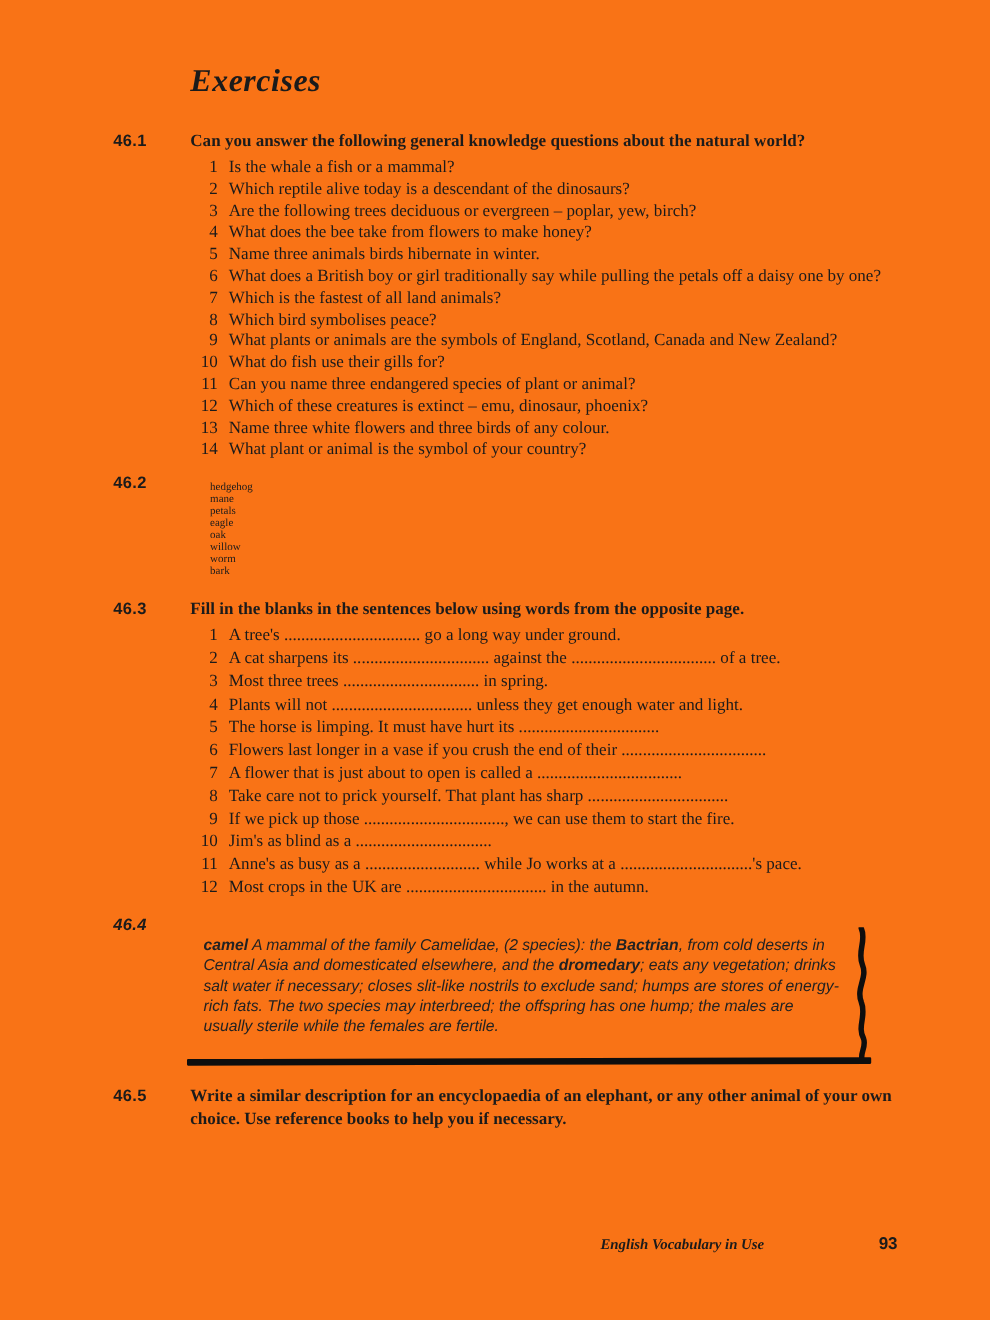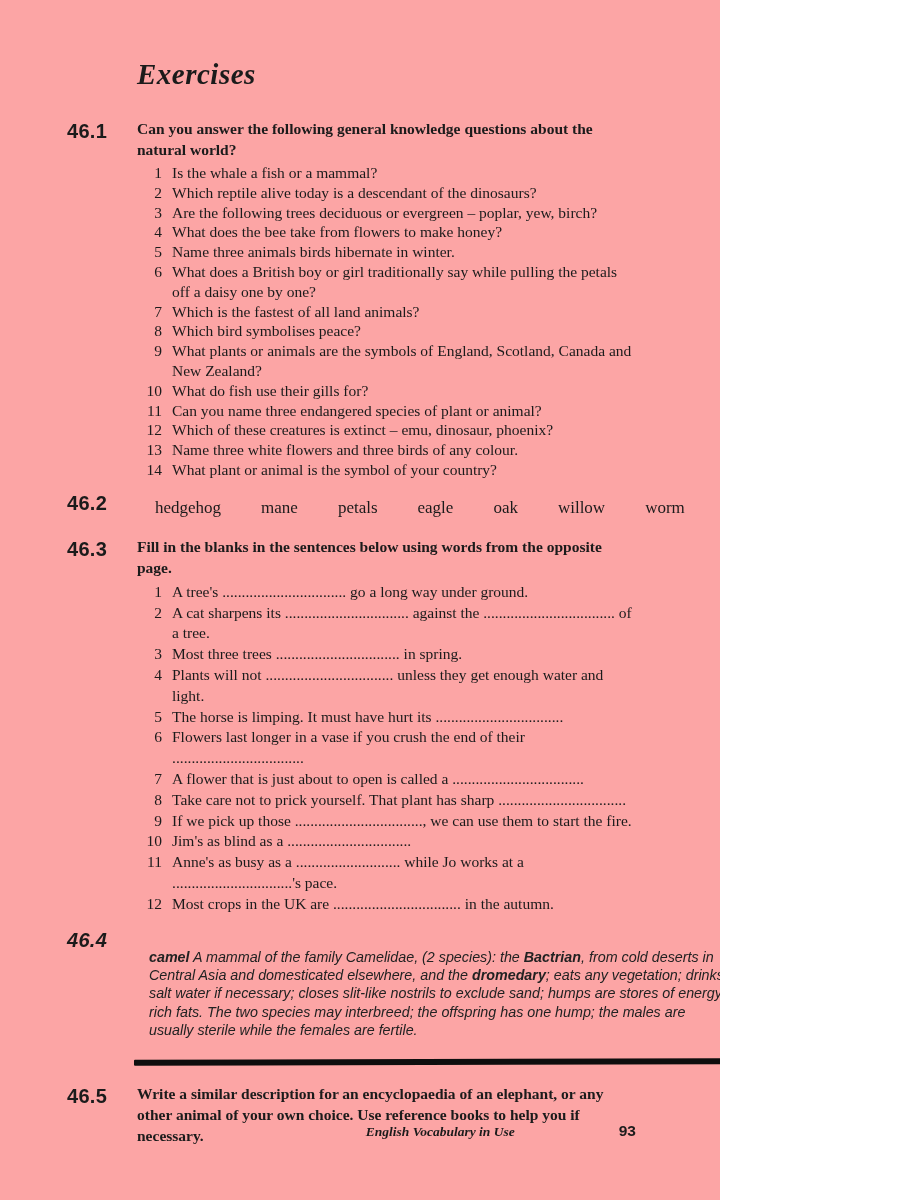--- a/index.html
+++ b/index.html
@@ -1,45 +1,46 @@
 <!DOCTYPE html>
 <html><head>
 <meta charset="utf-8">
 <style>
   html, body { margin: 0; padding: 0; background: #ffffff; }
   .page {
     position: relative;
-    width: 720px;
+    width: 900px;
     height: 1200px;
-    background: #fca5a5;
+    background: #f97316;
     color: #1b1b1b;
     font-family: "Liberation Serif", serif;
     overflow: hidden;
     box-sizing: border-box;
+    padding-left: 36px;
   }
   .title {
     margin: 0;
     padding: 58px 0 0 137px;
     font-size: 29px;
     font-style: italic;
     font-weight: 700;
     letter-spacing: .5px;
   }
   .exercise {
     display: flex;
     align-items: flex-start;
     padding-left: 67px;
     padding-right: 84px;
   }
   .ex-num {
     width: 70px;
     flex-shrink: 0;
     font-family: "Liberation Sans", sans-serif;
     font-weight: 700;
-    font-size: 20px;
+    font-size: 15px;
     letter-spacing: .3px;
     padding-top: 2px;
   }
   .ex-body { flex: 1; min-width: 0; }
   .ex-heading {
     margin: 0;
     font-weight: 700;
     font-size: 15.5px;
     line-height: 21px;
   }
@@ -50,25 +51,26 @@
   .sec5 { margin-top: 18px; }
   .q-list { margin-top: 3px; }
   .q-row { display: flex; font-size: 15.5px; line-height: 19.8px; }
   .q-row .num { width: 25px; flex-shrink: 0; text-align: right; padding-right: 10px; }
   .q-row .txt { flex: 1; max-width: 612px; }
   .s-list { margin-top: 4px; }
   .s-list .q-row { line-height: 20.8px; }
   .s-list .q-row .txt { max-width: 655px; }
   .noun-row {
     display: flex;
-    justify-content: space-between;
+    justify-content: flex-start;
     width: 600px;
     padding-left: 18px;
     margin-top: 8px;
-    font-size: 17px;
+    font-size: 10px;
+    flex-direction: column;
   }
   .camel-wrap {
     position: relative;
     margin: 16px 0 0 3px;
     width: 604px;
   }
   .camel-box {
     font-family: "Liberation Sans", sans-serif;
     font-size: 14.3px;
     line-height: 18.4px;

